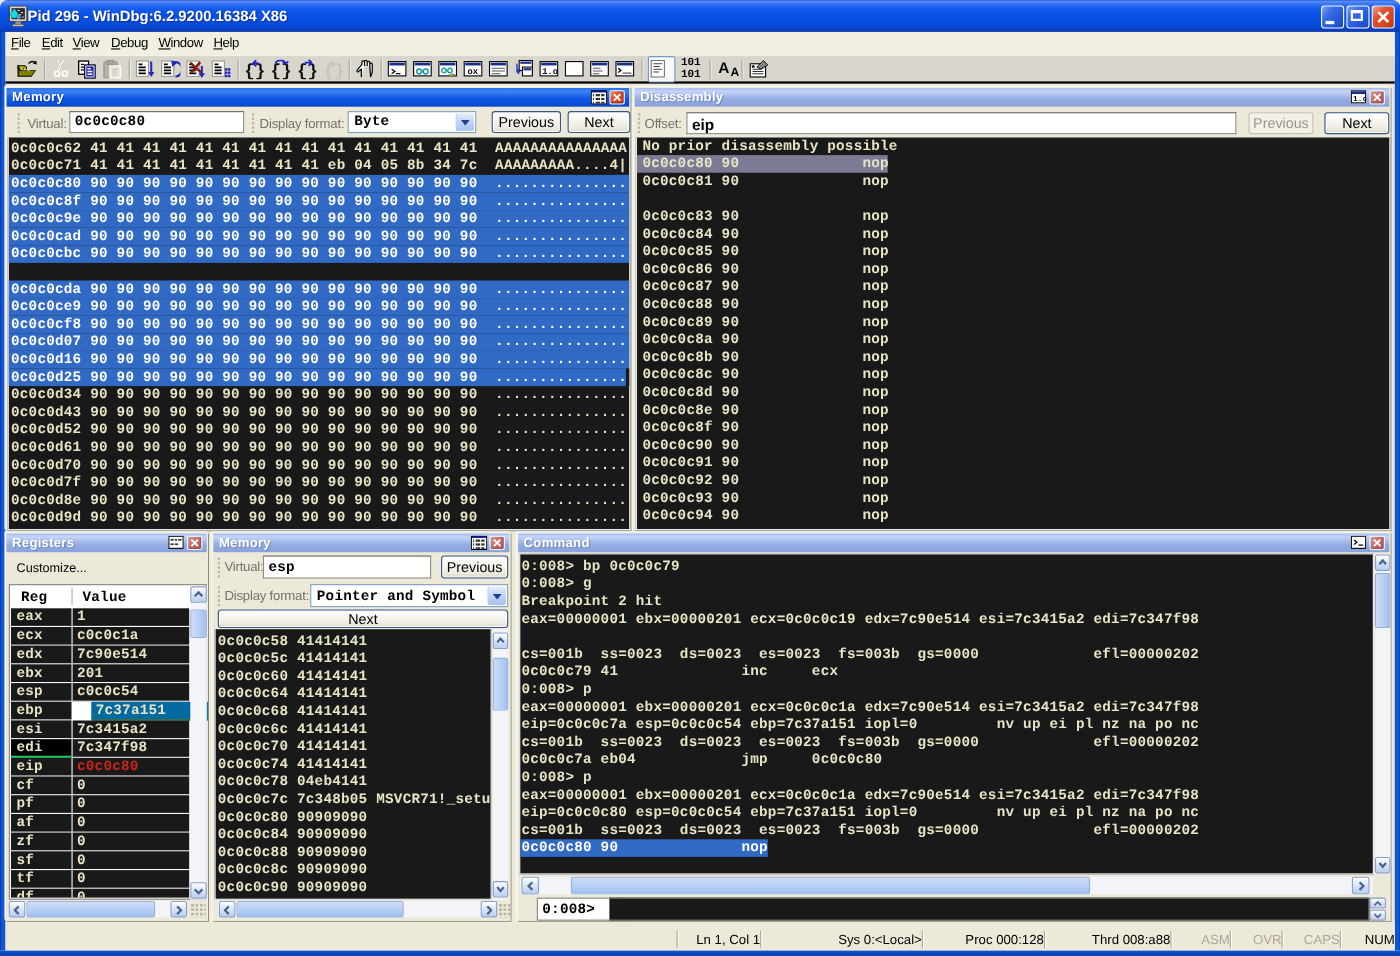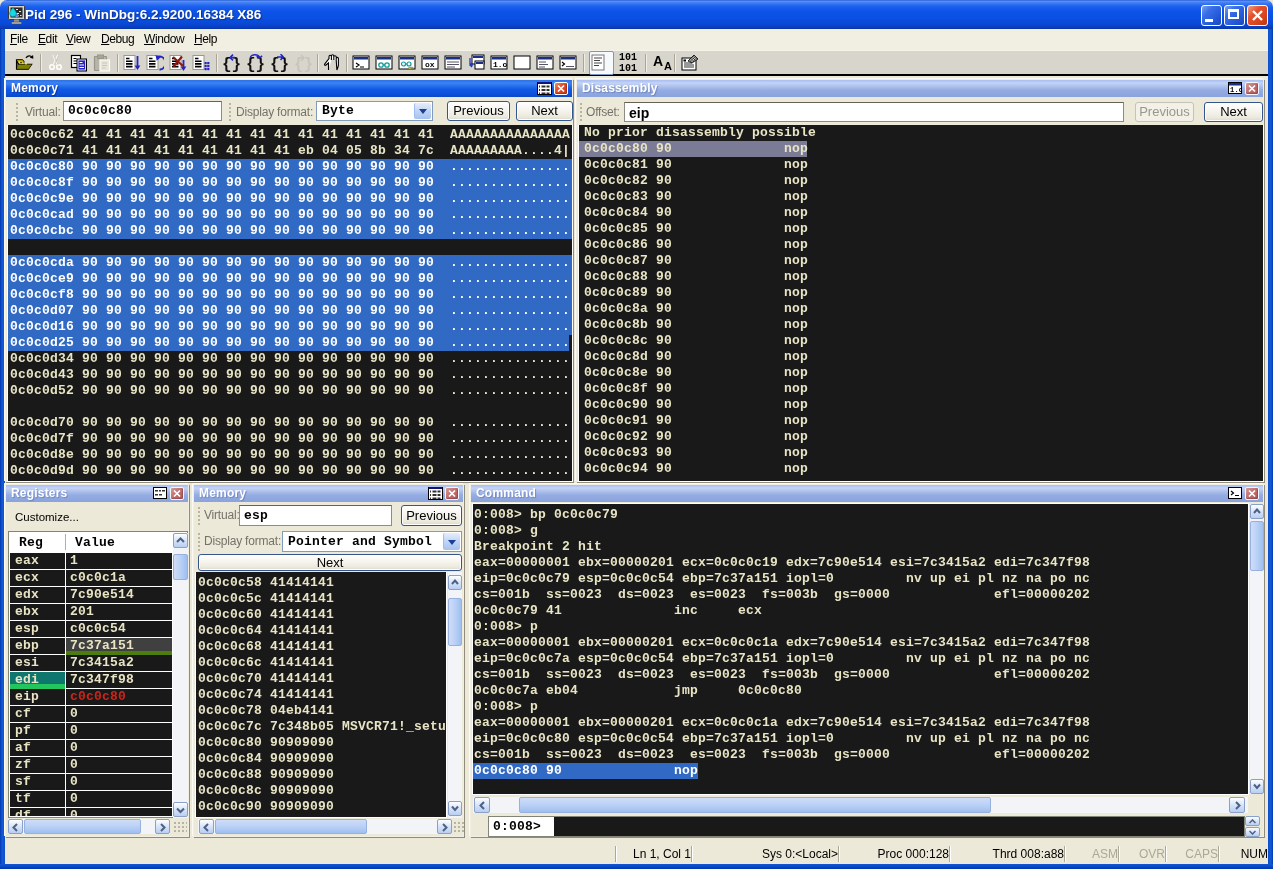--- a/index.html
+++ b/index.html
@@ -367,20 +367,21 @@
 <div class="row mono selrow" style="top:98px;padding-left:2px">0c0c0cbc 90 90 90 90 90 90 90 90 90 90 90 90 90 90 90  ...............</div>
 <div class="row mono selrow" style="top:130px;padding-left:2px">0c0c0cda 90 90 90 90 90 90 90 90 90 90 90 90 90 90 90  ...............</div>
 <div class="row mono selrow" style="top:146px;padding-left:2px">0c0c0ce9 90 90 90 90 90 90 90 90 90 90 90 90 90 90 90  ...............</div>
 <div class="row mono selrow" style="top:162px;padding-left:2px">0c0c0cf8 90 90 90 90 90 90 90 90 90 90 90 90 90 90 90  ...............</div>
 <div class="row mono selrow" style="top:178px;padding-left:2px">0c0c0d07 90 90 90 90 90 90 90 90 90 90 90 90 90 90 90  ...............</div>
 <div class="row mono selrow" style="top:194px;padding-left:2px">0c0c0d16 90 90 90 90 90 90 90 90 90 90 90 90 90 90 90  ...............</div>
 <div class="row mono selrow" style="top:210px;padding-left:2px">0c0c0d25 90 90 90 90 90 90 90 90 90 90 90 90 90 90 90  ...............<div style="position:absolute;right:0;top:0;width:3px;height:16px;background:#191919"></div></div>
 <div class="row mono cream" style="top:226px;padding-left:2px">0c0c0d34 90 90 90 90 90 90 90 90 90 90 90 90 90 90 90  ...............</div>
 <div class="row mono cream" style="top:242px;padding-left:2px">0c0c0d43 90 90 90 90 90 90 90 90 90 90 90 90 90 90 90  ...............</div>
 <div class="row mono cream" style="top:258px;padding-left:2px">0c0c0d52 90 90 90 90 90 90 90 90 90 90 90 90 90 90 90  ...............</div>
+<div class="row mono cream" style="top:274px;padding-left:2px">0c0c0d61 90 90 90 90 90 90 90 90 90 90 90 90 90 90 90  ...............</div>
 <div class="row mono cream" style="top:290px;padding-left:2px">0c0c0d70 90 90 90 90 90 90 90 90 90 90 90 90 90 90 90  ...............</div>
 <div class="row mono cream" style="top:306px;padding-left:2px">0c0c0d7f 90 90 90 90 90 90 90 90 90 90 90 90 90 90 90  ...............</div>
 <div class="row mono cream" style="top:322px;padding-left:2px">0c0c0d8e 90 90 90 90 90 90 90 90 90 90 90 90 90 90 90  ...............</div>
 <div class="row mono cream" style="top:338px;padding-left:2px">0c0c0d9d 90 90 90 90 90 90 90 90 90 90 90 90 90 90 90  ...............</div>
 </div>
 </div>
 <div class="win" style="left:576px;top:79px;width:688px;height:403px">
 <div class="wtitle inactive">
         <span class="txt">Disassembly</span>
         <span class="tbtn" style="right:20px"><svg width="14" height="12" viewBox="0 0 14 12">
@@ -401,21 +402,20 @@
         <div style="position:absolute;left:0;top:16px;width:2px;height:2px;background:#b8b4a4"></div>
       </div>
       <div class="glabel" style="left:9px;top:25px">Offset:</div>
 <div class="tbox" style="left:47px;top:22px;width:500px;height:20px;padding:2px 0 0 4px;font-weight:bold;font-size:14px;">eip</div>
 <div class="xbtn dis" style="left:558px;top:22px;width:59px;height:20px;padding-top:1px;">Previous</div>
 <div class="xbtn" style="left:627px;top:22px;width:59px;height:20px;padding-top:1px;">Next</div>
 <div class="blackpane" style="left:1px;top:45px;width:686px;height:357px">
 <div class="row mono cream" style="top:0px;padding-left:5px">No prior disassembly possible</div>
 <div class="row mono cream" style="top:16px"><span style="position:relative;z-index:1;display:block;padding-left:5px">0c0c0c80 90              nop</span><div style="position:absolute;left:0;top:0;width:228px;height:16px;background:#7b7b95"></div></div>
 <div class="row mono cream" style="top:32px"><span style="position:relative;z-index:1;display:block;padding-left:5px">0c0c0c81 90              nop</span></div>
-<div class="row mono cream" style="top:48px"><span style="position:relative;z-index:1;display:block;padding-left:5px">0c0c0c82 90              nop</span></div>
 <div class="row mono cream" style="top:64px"><span style="position:relative;z-index:1;display:block;padding-left:5px">0c0c0c83 90              nop</span></div>
 <div class="row mono cream" style="top:80px"><span style="position:relative;z-index:1;display:block;padding-left:5px">0c0c0c84 90              nop</span></div>
 <div class="row mono cream" style="top:96px"><span style="position:relative;z-index:1;display:block;padding-left:5px">0c0c0c85 90              nop</span></div>
 <div class="row mono cream" style="top:112px"><span style="position:relative;z-index:1;display:block;padding-left:5px">0c0c0c86 90              nop</span></div>
 <div class="row mono cream" style="top:128px"><span style="position:relative;z-index:1;display:block;padding-left:5px">0c0c0c87 90              nop</span></div>
 <div class="row mono cream" style="top:144px"><span style="position:relative;z-index:1;display:block;padding-left:5px">0c0c0c88 90              nop</span></div>
 <div class="row mono cream" style="top:160px"><span style="position:relative;z-index:1;display:block;padding-left:5px">0c0c0c89 90              nop</span></div>
 <div class="row mono cream" style="top:176px"><span style="position:relative;z-index:1;display:block;padding-left:5px">0c0c0c8a 90              nop</span></div>
 <div class="row mono cream" style="top:192px"><span style="position:relative;z-index:1;display:block;padding-left:5px">0c0c0c8b 90              nop</span></div>
 <div class="row mono cream" style="top:208px"><span style="position:relative;z-index:1;display:block;padding-left:5px">0c0c0c8c 90              nop</span></div>
@@ -478,30 +478,30 @@
         </div>
 <div class="abs" style="left:1px;top:89px;width:55px;height:17px;background:#191919;border-bottom:1px solid #fff;overflow:hidden">
           <div class="mono cream" style="padding-left:5px">esp</div>
         </div>
 <div class="abs" style="left:57px;top:89px;width:106px;height:17px;background:#191919;border-bottom:1px solid #fff;overflow:hidden">
           <div class="mono" style="padding-left:4px;color:#e8e4c4">c0c0c54</div>
         </div>
 <div class="abs" style="left:1px;top:106px;width:55px;height:17px;background:#191919;border-bottom:1px solid #fff;overflow:hidden">
           <div class="mono cream" style="padding-left:5px">ebp</div>
         </div>
-<div class="abs" style="left:57px;top:106px;width:106px;height:17px;background:#404040;border-bottom:4px solid #4d7c0f;overflow:hidden">
+<div class="abs" style="left:74px;top:106px;width:106px;height:17px;background:#0369a1;border-bottom:1px solid #4d7c0f;overflow:hidden">
           <div class="mono" style="padding-left:4px;color:#e8e4c4">7c37a151</div>
         </div>
 <div class="abs" style="left:1px;top:123px;width:55px;height:17px;background:#191919;border-bottom:1px solid #fff;overflow:hidden">
           <div class="mono cream" style="padding-left:5px">esi</div>
         </div>
 <div class="abs" style="left:57px;top:123px;width:106px;height:17px;background:#191919;border-bottom:1px solid #fff;overflow:hidden">
           <div class="mono" style="padding-left:4px;color:#e8e4c4">7c3415a2</div>
         </div>
-<div class="abs" style="left:1px;top:140px;width:55px;height:17px;background:#0f766e;border-bottom:5px solid #22c55e;overflow:hidden">
+<div class="abs" style="left:1px;top:140px;width:55px;height:17px;background:#000000;border-bottom:2px solid #22c55e;overflow:hidden">
           <div class="mono cream" style="padding-left:5px">edi</div>
         </div>
 <div class="abs" style="left:57px;top:140px;width:106px;height:17px;background:#191919;border-bottom:1px solid #fff;overflow:hidden">
           <div class="mono" style="padding-left:4px;color:#e8e4c4">7c347f98</div>
         </div>
 <div class="abs" style="left:1px;top:157px;width:55px;height:17px;background:#191919;border-bottom:1px solid #fff;overflow:hidden">
           <div class="mono cream" style="padding-left:5px">eip</div>
         </div>
 <div class="abs" style="left:57px;top:157px;width:106px;height:17px;background:#191919;border-bottom:1px solid #fff;overflow:hidden">
           <div class="mono" style="padding-left:4px;color:#cc2418">c0c0c80</div>
@@ -663,21 +663,20 @@
           </svg></span>
         <span class="tbtn" style="right:4px;width:14px;border-radius:2px;border:1px solid #f4f6fc;background:linear-gradient(135deg,#d49a96 0%,#c3706e 45%,#b05a5e 100%);box-shadow:inset -1px -1px 1px rgba(110,40,40,0.4);"><svg width="12" height="11">
             <path d="M3 2.5 L9 8.5 M9 2.5 L3 8.5" stroke="#fff" stroke-width="1.7"></path>
           </svg></span>
       </div>
 <div class="blackpane" style="left:1px;top:18px;width:777px;height:292px;border-top:1px solid #fff">
 <div class="row mono cream" style="top:3px;padding-left:1px">0:008&gt; bp 0c0c0c79</div>
 <div class="row mono cream" style="top:19px;padding-left:1px">0:008&gt; g</div>
 <div class="row mono cream" style="top:35px;padding-left:1px">Breakpoint 2 hit</div>
 <div class="row mono cream" style="top:51px;padding-left:1px">eax=00000001 ebx=00000201 ecx=0c0c0c19 edx=7c90e514 esi=7c3415a2 edi=7c347f98</div>
-<div class="row mono cream" style="top:67px;padding-left:1px">eip=0c0c0c79 esp=0c0c0c54 ebp=7c37a151 iopl=0         nv up ei pl nz na po nc</div>
 <div class="row mono cream" style="top:83px;padding-left:1px">cs=001b  ss=0023  ds=0023  es=0023  fs=003b  gs=0000             efl=00000202</div>
 <div class="row mono cream" style="top:99px;padding-left:1px">0c0c0c79 41              inc     ecx</div>
 <div class="row mono cream" style="top:115px;padding-left:1px">0:008&gt; p</div>
 <div class="row mono cream" style="top:131px;padding-left:1px">eax=00000001 ebx=00000201 ecx=0c0c0c1a edx=7c90e514 esi=7c3415a2 edi=7c347f98</div>
 <div class="row mono cream" style="top:147px;padding-left:1px">eip=0c0c0c7a esp=0c0c0c54 ebp=7c37a151 iopl=0         nv up ei pl nz na po nc</div>
 <div class="row mono cream" style="top:163px;padding-left:1px">cs=001b  ss=0023  ds=0023  es=0023  fs=003b  gs=0000             efl=00000202</div>
 <div class="row mono cream" style="top:179px;padding-left:1px">0c0c0c7a eb04            jmp     0c0c0c80</div>
 <div class="row mono cream" style="top:195px;padding-left:1px">0:008&gt; p</div>
 <div class="row mono cream" style="top:211px;padding-left:1px">eax=00000001 ebx=00000201 ecx=0c0c0c1a edx=7c90e514 esi=7c3415a2 edi=7c347f98</div>
 <div class="row mono cream" style="top:227px;padding-left:1px">eip=0c0c0c80 esp=0c0c0c54 ebp=7c37a151 iopl=0         nv up ei pl nz na po nc</div>

